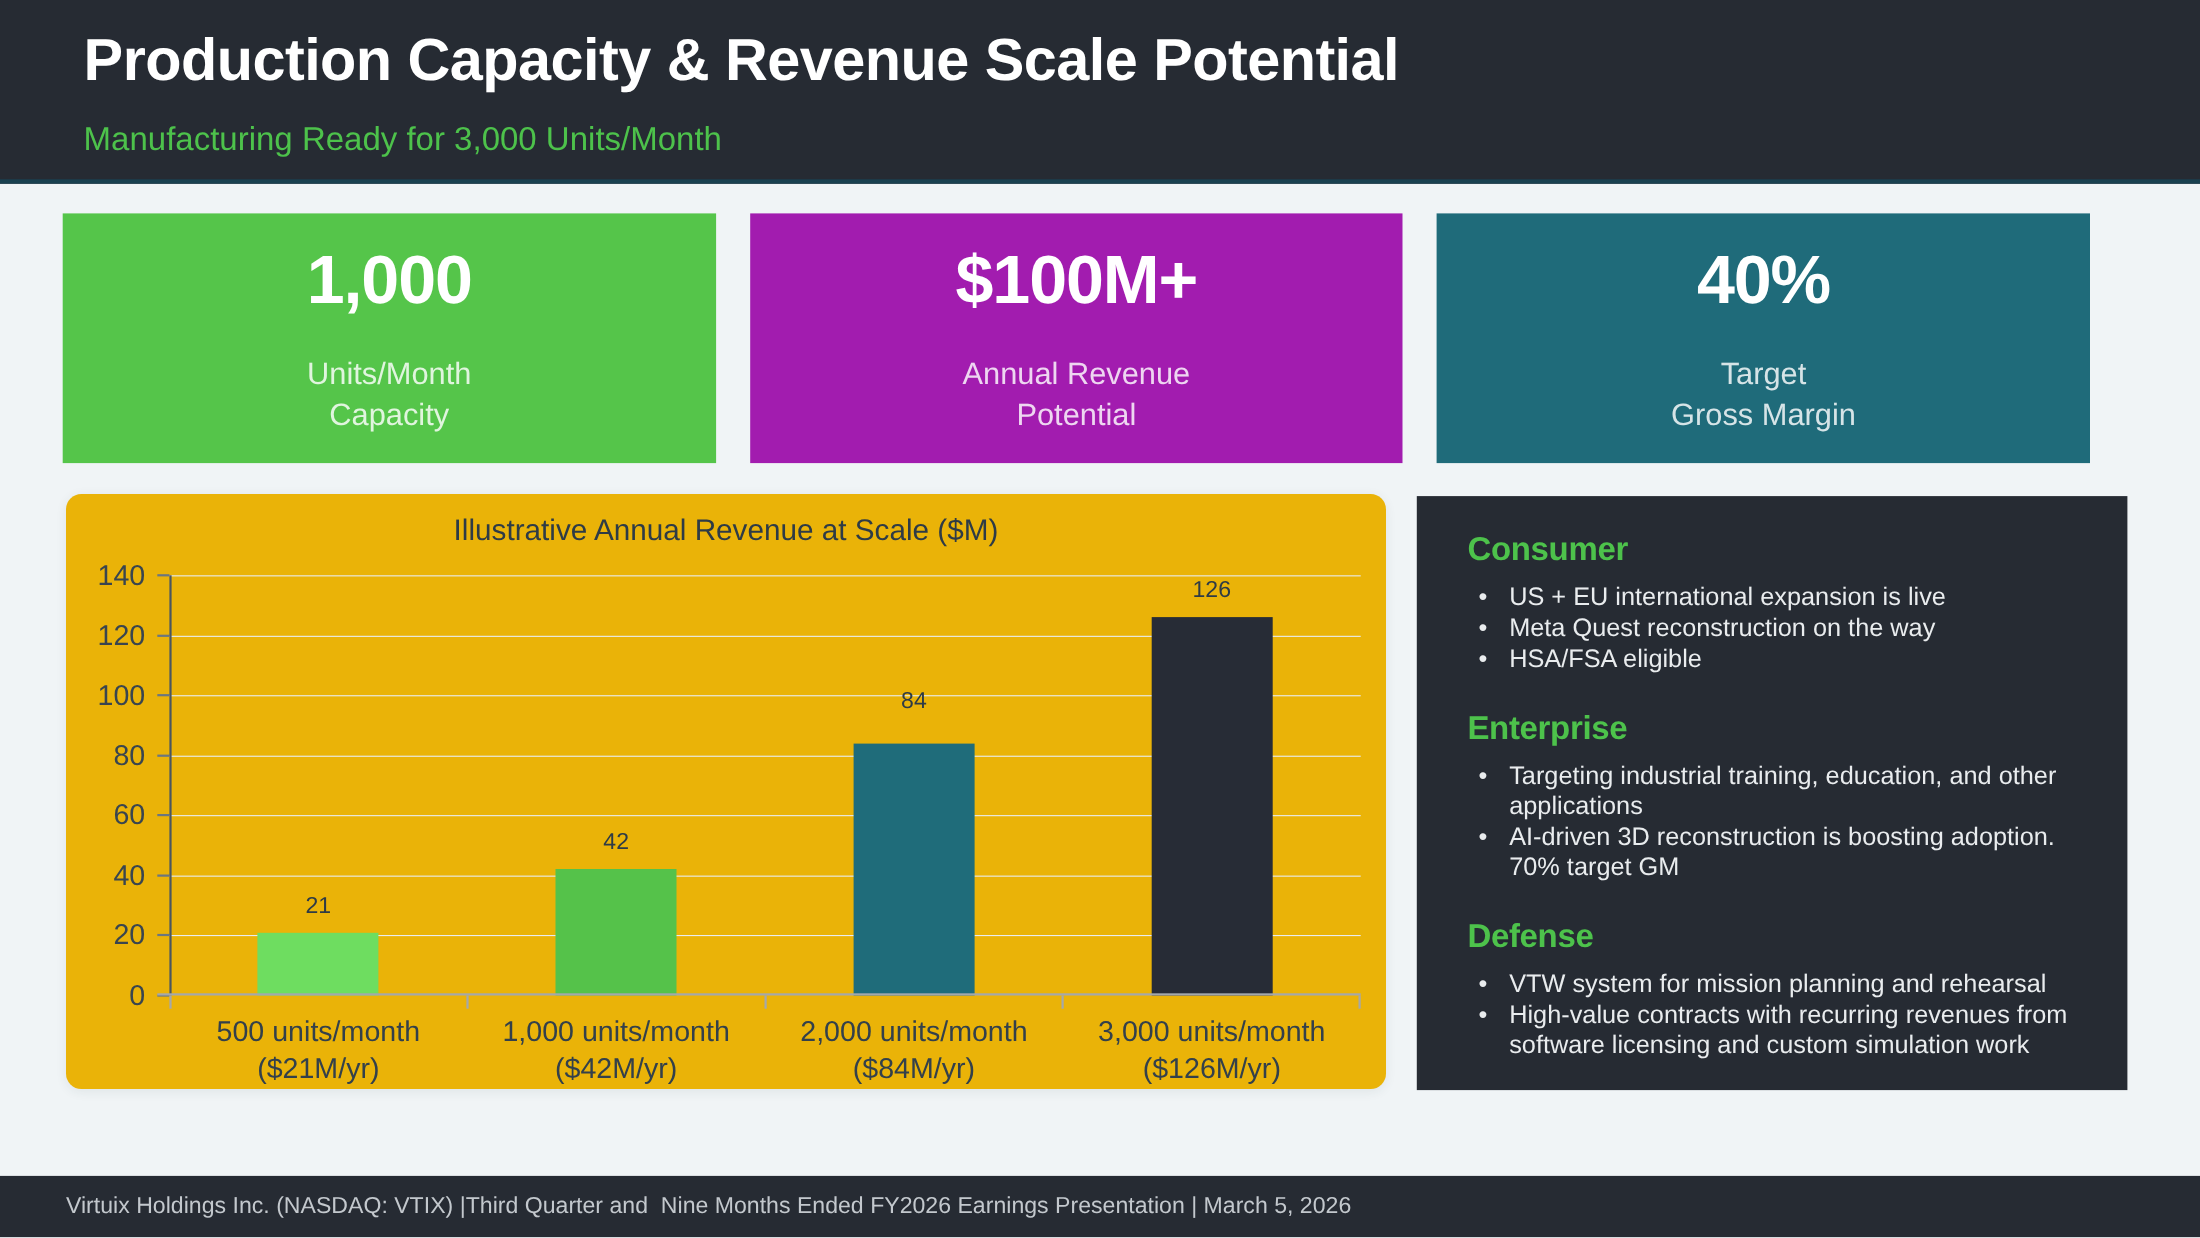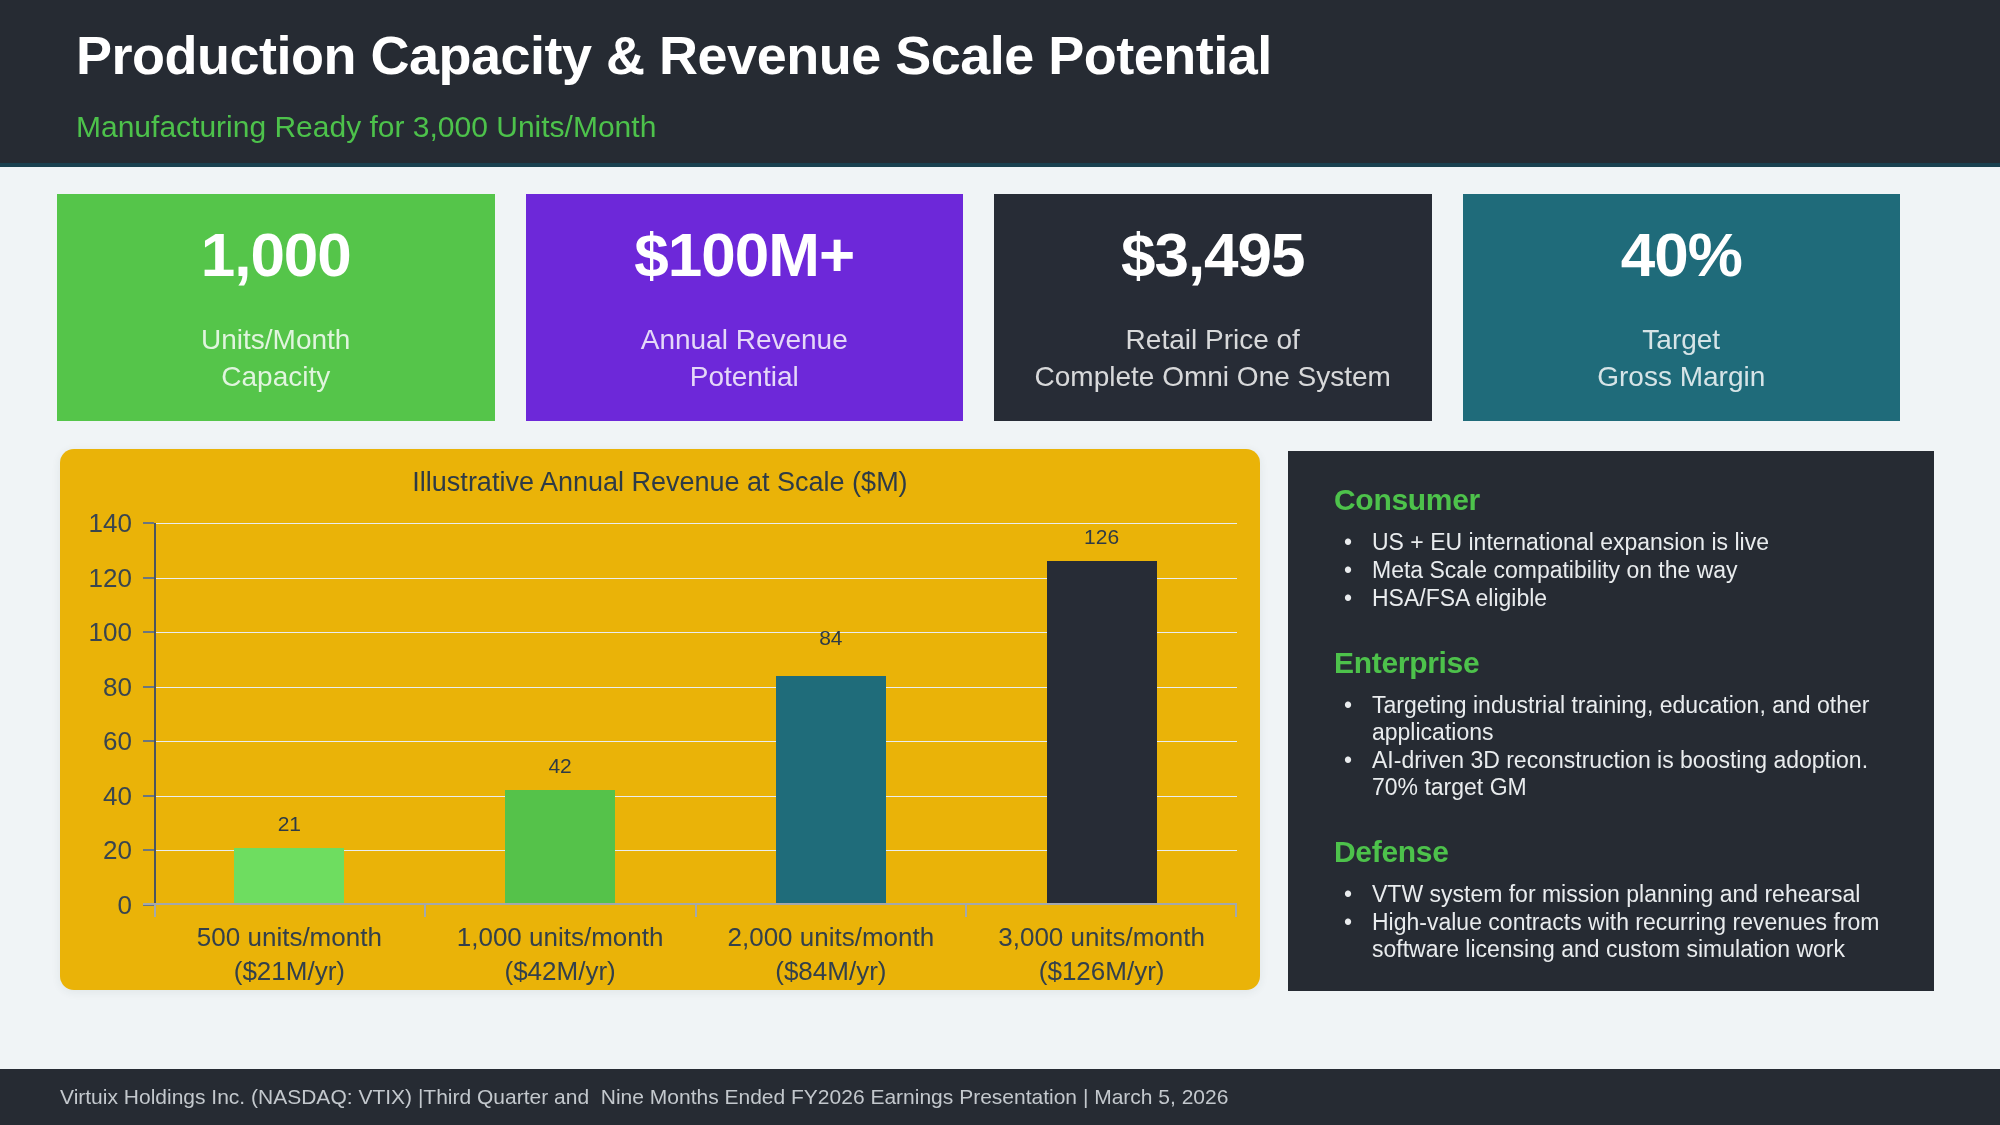--- a/index.html
+++ b/index.html
@@ -68,29 +68,24 @@
     <div class="slide-title">Production Capacity &amp; Revenue Scale Potential</div>
     <div class="slide-subtitle">Manufacturing Ready for 3,000 Units/Month</div>
   </div>
 
   <div class="kpi-row">
     <div class="kpi-card" style="background-color: rgb(85, 197, 74);">
       <div class="kpi-value">1,000</div>
       <div class="kpi-label">Units/Month
 Capacity</div>
     </div>
-    <div class="kpi-card" style="background-color: #6d28d9;">
+    <div class="kpi-card" style="background-color: #a21caf;">
       <div class="kpi-value">$100M+</div>
       <div class="kpi-label">Annual Revenue
 Potential</div>
-    </div>
-    <div class="kpi-card" style="background-color: rgb(39, 44, 54);">
-      <div class="kpi-value">$3,495</div>
-      <div class="kpi-label">Retail Price of
-Complete Omni One System</div>
     </div>
     <div class="kpi-card" style="background-color: rgb(31, 107, 122);">
       <div class="kpi-value">40%</div>
       <div class="kpi-label">Target
 Gross Margin</div>
     </div>
   </div>
 
   <div class="chart-card">
     <div class="chart-title">Illustrative Annual Revenue at Scale ($M)</div>
@@ -144,21 +139,21 @@
         <div class="x-label" style="left: 812.25px; width: 270.75px;">3,000 units/month
 ($126M/yr)</div>
       </div>
   </div>
 
   <div class="side-panel">
     <div class="seg">
       <h3 class="seg-heading">Consumer</h3>
       <ul class="seg-list">
           <li>US + EU international expansion is live</li>
-          <li>Meta Scale compatibility on the way</li>
+          <li>Meta Quest reconstruction on the way</li>
           <li>HSA/FSA eligible</li>
         </ul>
     </div>
     <div class="seg">
       <h3 class="seg-heading">Enterprise</h3>
       <ul class="seg-list">
           <li>Targeting industrial training, education, and other applications</li>
           <li>AI-driven 3D reconstruction is boosting adoption.
 70% target GM</li>
         </ul>

